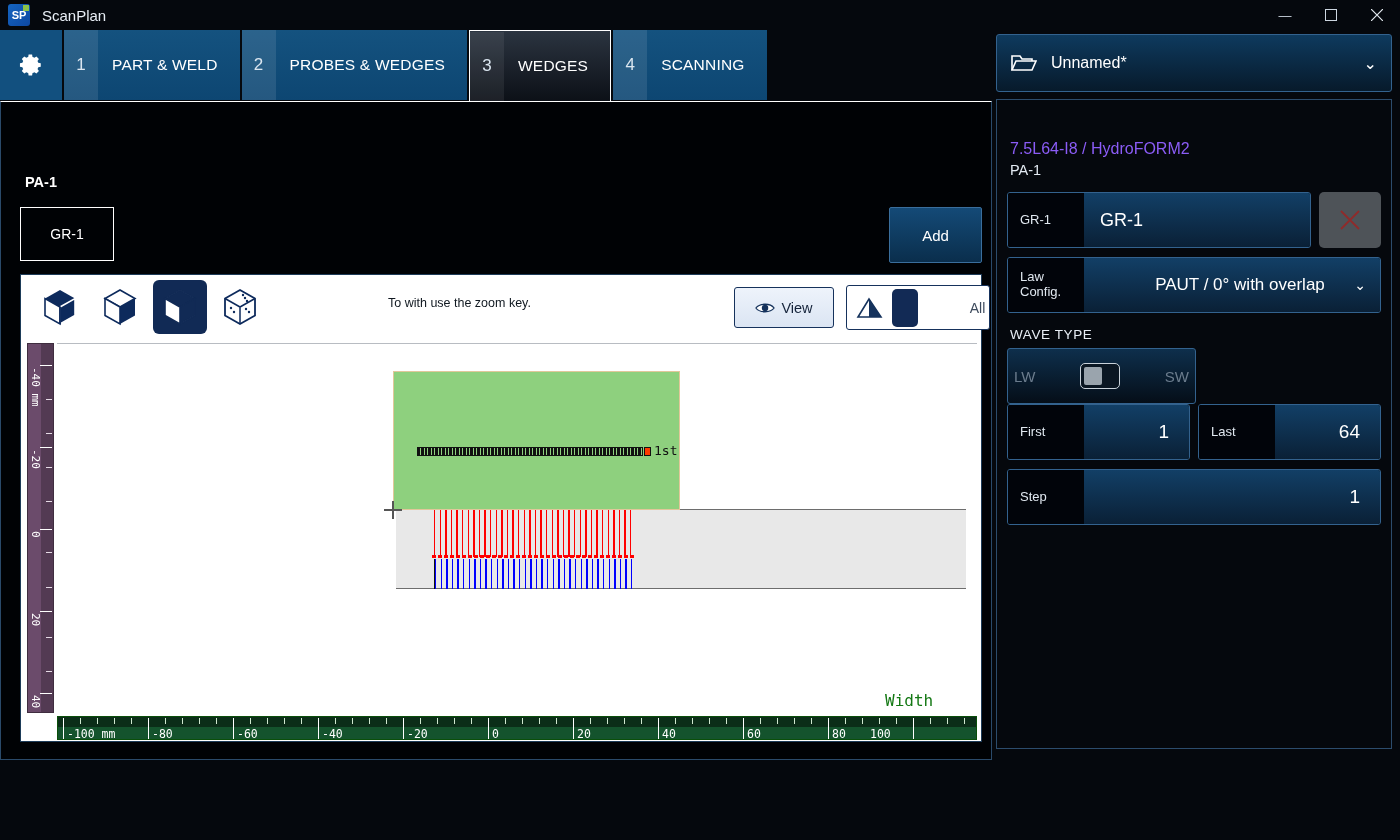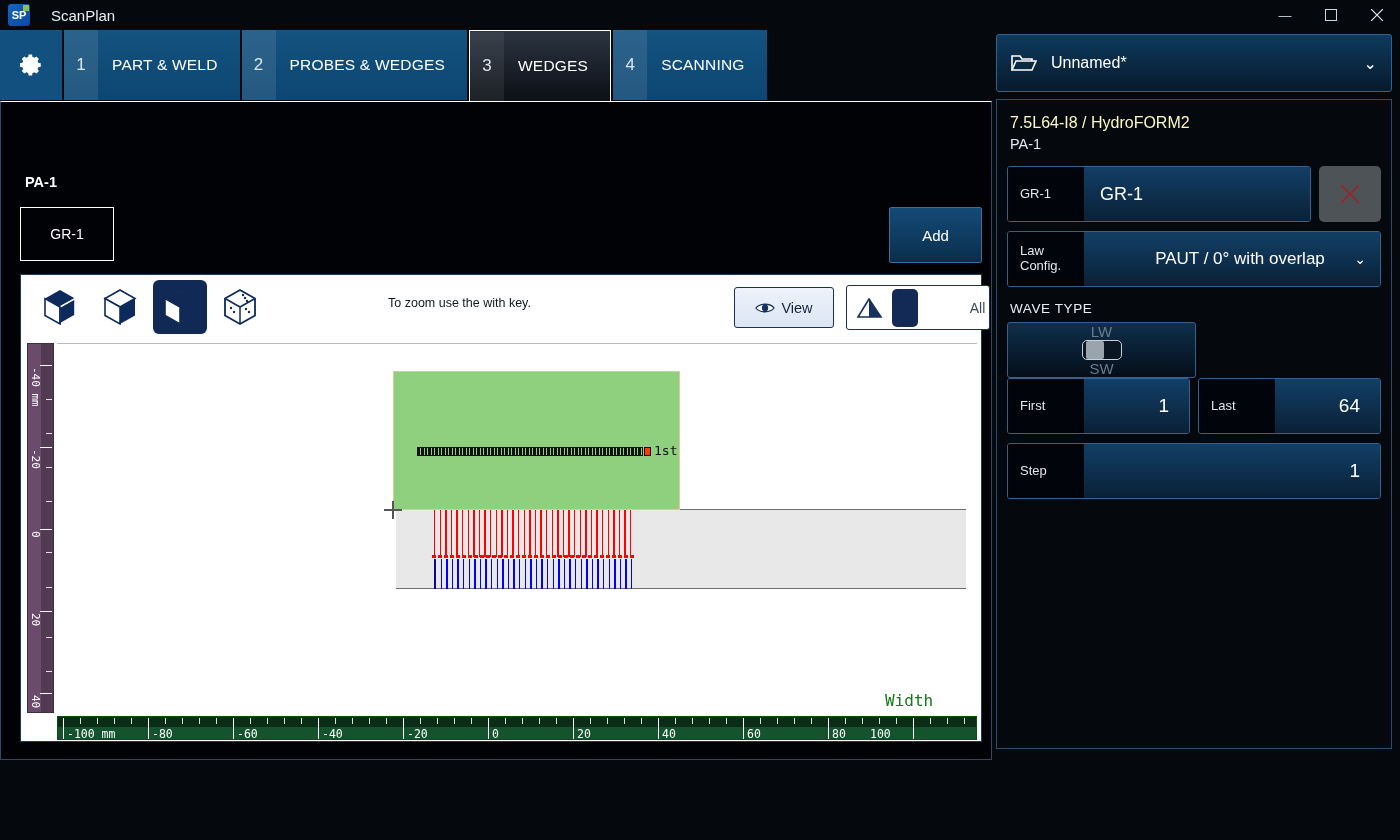--- a/index.html
+++ b/index.html
@@ -12,36 +12,36 @@
   .app {
     position: relative;
     width: 1400px; height: 840px;
     background: #05080d;
   }
 
   
   .titlebar {
     position: absolute; left: 0; top: 0; width: 1400px; height: 30px;
     background: #05080d;
-    display: flex; align-items: center; gap: 21px;
+    display: flex; align-items: center;
   }
   .app-logo {
     width: 22px; height: 22px; margin-left: 8px;
     border-radius: 3px;
     background: linear-gradient(135deg,#1565c0 0%,#0d47a1 100%);
     position: relative;
     display: flex; align-items: center; justify-content: center;
     font-size: 11px; font-weight: bold; color: #fff;
   }
   .app-logo::after {
     content: ""; position: absolute; right: 1px; top: 1px;
     width: 6px; height: 6px; background: #8bc34a;
   }
   .title-text {
-    color: #e8eef5; font-size: 15px;
+    margin-left: 12px; color: #e8eef5; font-size: 15px;
   }
   .win-controls {
     margin-left: auto; display: flex; height: 30px;
   }
   .win-btn {
     width: 46px; height: 30px; display: flex; align-items: center; justify-content: center;
     color: #cdd6e0; font-size: 13px;
   }
   .win-btn.ghost { color: #14181f; font-size: 10px; }
 
@@ -268,21 +268,21 @@
     border: 1px solid #33628e; border-radius: 3px;
     display: flex; align-items: center; padding: 0 14px; gap: 14px;
     color: #ffffff; font-size: 16px;
   }
   .proj-btn .chev { margin-left: auto; font-size: 16px; }
   .rp-body {
     margin-top: 7px; width: 396px; height: 650px;
     background: #05080d; border: 1px solid #2c4c6c;
     padding: 10px 10px 0 10px;
   }
-  .rp-title { color: #fef9c3; font-size: 16px; margin: 4px 0 0 3px; }
+  .rp-title { color: #8b5cf6; font-size: 16px; margin: 30px 0 0 3px; }
   .rp-sub { color: #e3eaf2; font-size: 14.5px; margin: 4px 0 14px 3px; }
   .row { display: flex; gap: 8px; margin-bottom: 9px; }
   .pill {
     flex: 1; height: 56px;
     border: 1px solid #33628e; border-radius: 3px;
     display: flex; align-items: stretch; overflow: hidden;
   }
   .pill .key {
     width: 76px; background: #01040a;
     display: flex; align-items: center; padding-left: 12px;
@@ -306,21 +306,20 @@
   .section-lab {
     color: #e8eef5; font-size: 13.5px; letter-spacing: .6px;
     margin: 14px 0 6px 3px;
   }
   .wave-box {
     width: 189px; height: 56px;
     background: linear-gradient(180deg,#0e2f4c 0%,#050e18 100%);
     border: 1px solid #33628e; border-radius: 3px;
     display: flex; align-items: center; justify-content: space-between;
     padding: 0 6px;
-    flex-direction: column;
   }
   .wave-box .wl { color: #6b7c8d; font-size: 15px; }
   .toggle {
     width: 40px; height: 26px; border-radius: 5px;
     border: 1px solid #c9d2da; background: #0a1622;
     display: flex; align-items: center; padding: 0 3px;
   }
   .toggle .tk { width: 18px; height: 18px; background: #9aa4ad; border-radius: 2px; }
   .elem-grid .pill .key { width: 76px; }
   .elem-grid .pill .val { justify-content: flex-end; padding-right: 20px; font-size: 19px; }
@@ -422,21 +421,21 @@
             <circle cx="23" cy="8" r="1.2" fill="#0d2a5c"></circle>
               <circle cx="25" cy="11" r="1.2" fill="#0d2a5c"></circle>
               <circle cx="27" cy="14" r="1.2" fill="#0d2a5c"></circle>
             <circle cx="11" cy="21" r="1.2" fill="#0d2a5c"></circle>
               <circle cx="14" cy="25" r="1.2" fill="#0d2a5c"></circle>
             <circle cx="26" cy="22" r="1.2" fill="#0d2a5c"></circle>
               <circle cx="29" cy="25" r="1.2" fill="#0d2a5c"></circle>
           </svg>
         </div>
 
-        <div class="zoom-hint">To zoom use the with key.</div>
+        <div class="zoom-hint">To with use the zoom key.</div>
 
         <div class="view-btn">
           <svg width="20" height="14" viewBox="0 0 22 14">
             <path d="M1 7 C5 1.5 17 1.5 21 7 C17 12.5 5 12.5 1 7 Z" fill="#ffffff" stroke="#15325c" stroke-width="1.4"></path>
             <circle cx="11" cy="7" r="3.6" fill="#15325c"></circle>
           </svg>
           <span>View</span>
         </div>
 
         <div class="all-toggle">

